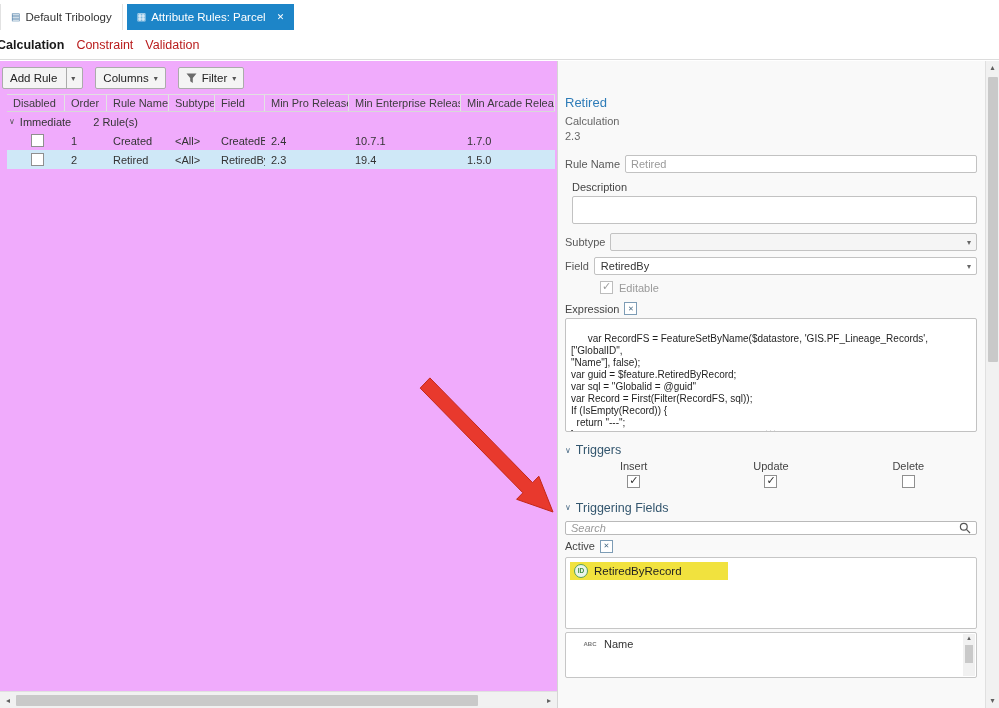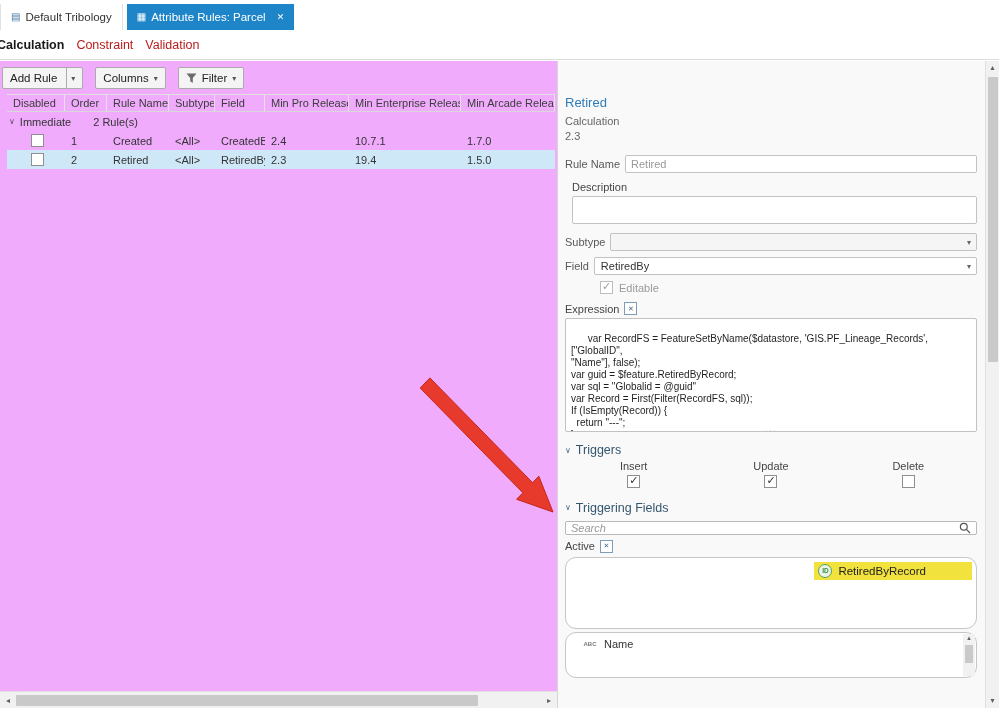--- a/index.html
+++ b/index.html
@@ -70,21 +70,21 @@
   .mini-icon { width:13px; height:13px; border:1px solid #7d9cb5; color:#4a6b85; font-size:7px; display:inline-flex; align-items:center; justify-content:center; margin-left:5px; background:#fff; cursor:pointer; }
   .codebox { margin-top:3px; height:114px; padding:2px 5px; white-space:pre-wrap; font-size:10px; line-height:12px; color:#1f1f1f; position:relative; overflow:hidden; }
   .codebox .more { position:absolute; bottom:-3px; left:0; right:0; text-align:center; color:#8a8a8a; letter-spacing:1px; font-size:11px; }
   .sechdr { display:flex; align-items:center; gap:5px; color:#33566e; font-size:12.5px; }
   .sechdr .schev { font-size:8px; color:#4a6b85; }
   .trig-grid { display:grid; grid-template-columns:repeat(3,1fr); text-align:center; }
   .trig-grid .tlabel { color:#444; }
   .searchbox { margin-top:6px; height:14px; display:flex; align-items:flex-start; background:#fff; border:1px solid #b9b9b9; border-radius:2px; padding:0 5px; }
   .searchbox input { flex:1; border:none; outline:none; font-family:inherit; font-size:11px; background:transparent; color:#333; }
   .searchbox input::placeholder { color:#999; font-style:italic; }
-  .listbox { background:#fff; border:1px solid #c6c6c6; border-radius:11px; padding:4px; position:relative;text-align:right; }
+  .listbox { background:#fff; border:1px solid #c6c6c6; border-radius:2px; padding:4px; position:relative; }
   .fielditem { display:inline-flex; align-items:center; gap:6px; height:18px; padding:0 4px; }
   .fielditem.hl { background:#f1e23e; padding-right:46px; }
   .fielditem .fname { color:#222; font-size:11.5px; }
   .badge-id { width:14px; height:14px; border-radius:50%; border:1px solid #58a058; background:#eaf5ea; display:inline-flex; align-items:center; justify-content:center; flex:none; }
   .badge-id::after { content:"ID"; font-size:6.5px; font-weight:bold; color:#3d8a3d; }
   .badge-abc { width:16px; display:inline-flex; justify-content:center; flex:none; }
   .badge-abc::after { content:"ABC"; font-size:6px; font-weight:bold; color:#777; }
   .inactive-box { margin-top:3px; height:46px; padding:3px 16px 0 16px; }
   .inactive-box .row { display:flex; align-items:center; gap:6px; height:17px; }
   .mini-scroll { position:absolute; right:1px; top:1px; bottom:1px; width:12px; background:#f1f1f1; display:flex; flex-direction:column; align-items:center; }

